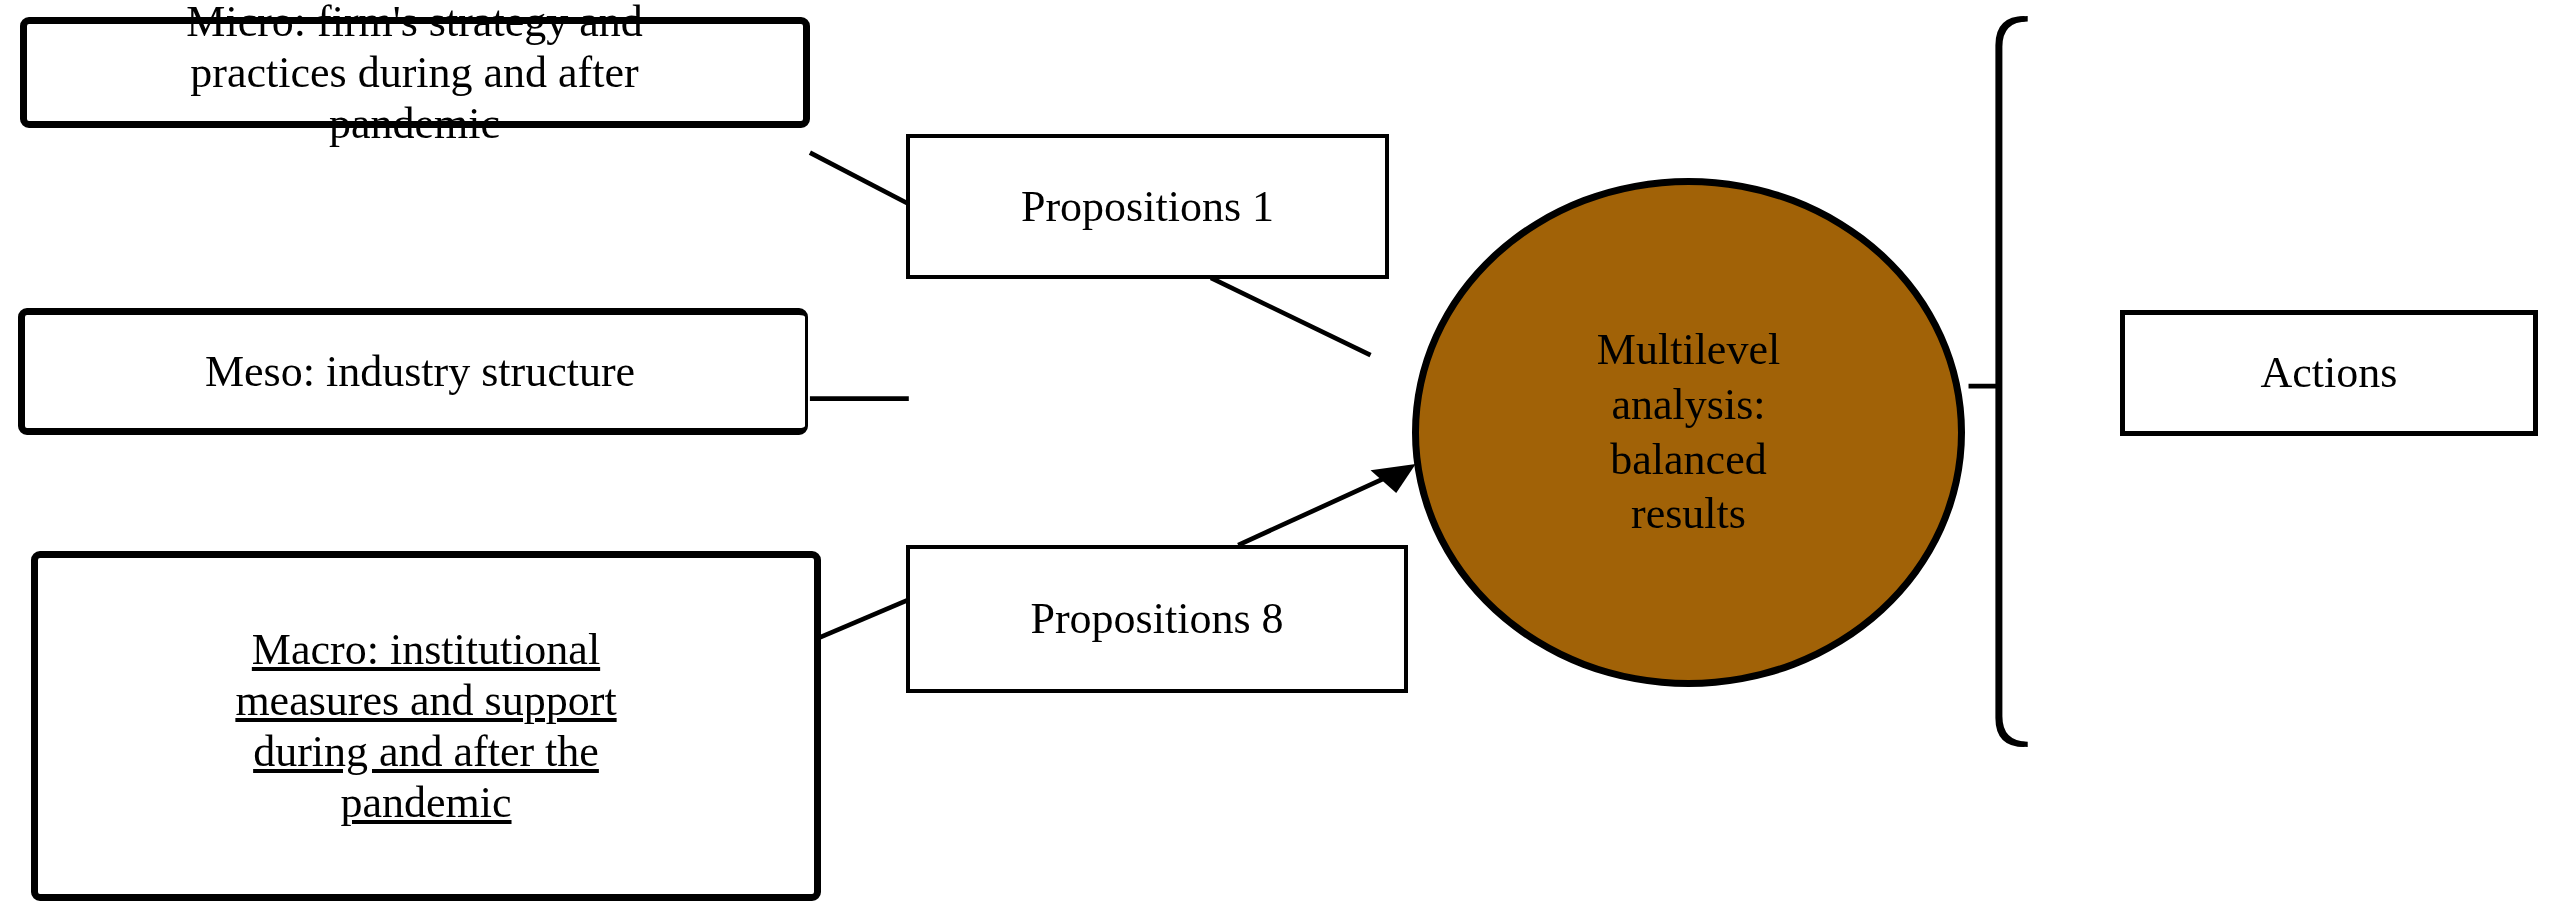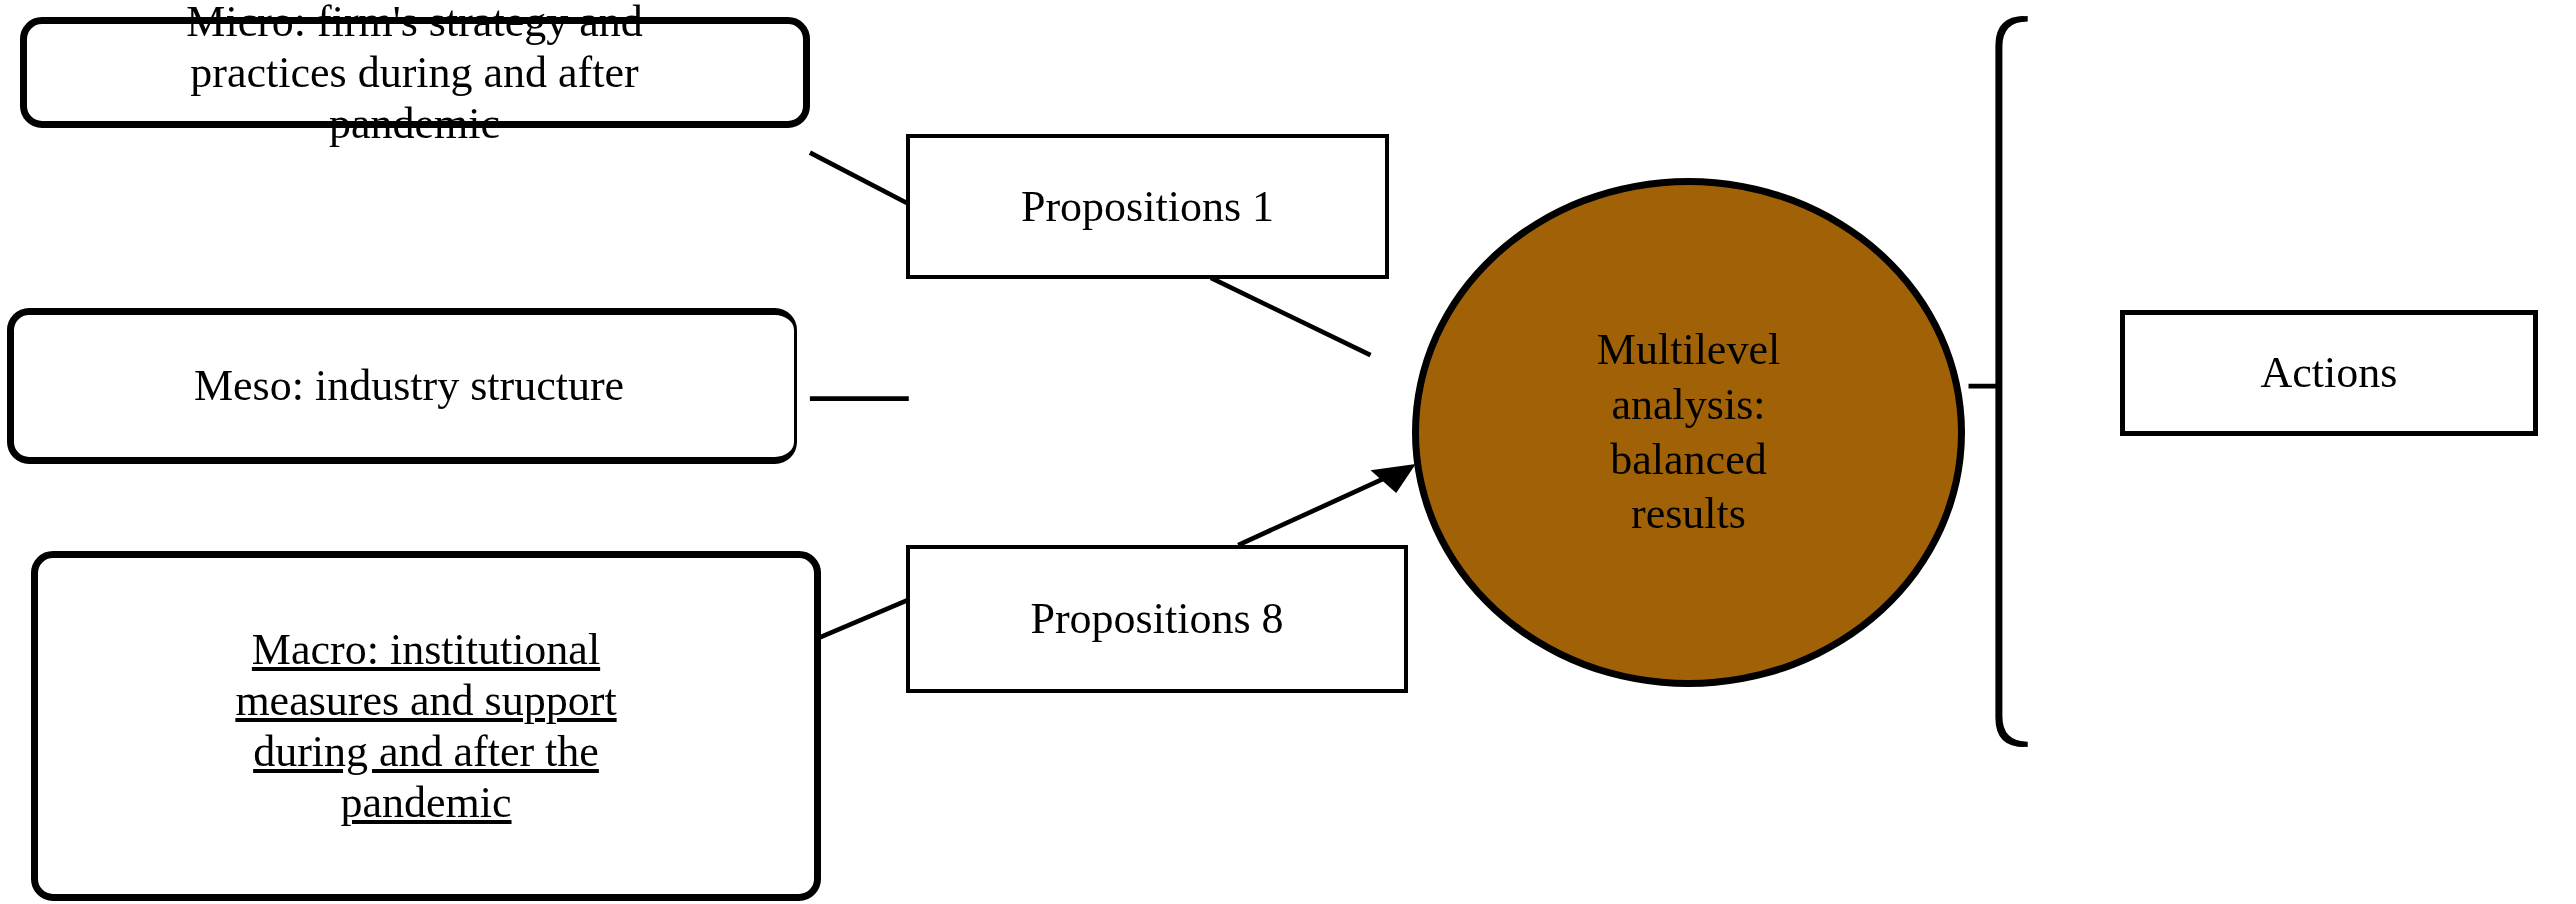--- a/index.html
+++ b/index.html
@@ -35,21 +35,21 @@
   .node .label {
     display: block;
     width: 100%;
     padding: 0 11px;
     box-sizing: border-box;
     white-space: pre-line;
   }
   
   .level-box {
     border: 7px solid #000000;
-    border-radius: 22px;
+    border-radius: 9px;
     font-size: 44px;
   }
   
   .level-box.thin-right {
     border-right-width: 3.1px;
   }
   
   .prop-box {
     border: 4.7px solid #000000;
     font-size: 44px;
@@ -131,21 +131,21 @@
 
     <line x1="2528" y1="496" x2="2570" y2="496" stroke-width="8"></line>
   </svg>
 
   <div class="node level-box" style="left:19.5px; top:17px; width:790px; height:111px;">
     <span class="label">Micro: firm's strategy and
 practices during and after
 pandemic</span>
   </div>
 
-  <div class="node level-box thin-right" style="left:7px; top:308px; width:790px; height:156px;padding-left:10px;">
+  <div class="node level-box thin-right" style="left:18px; top:308px; width:790px; height:127px;padding-left:10px;">
     <span class="label">Meso: industry structure</span>
   </div>
 
   <div class="node level-box" style="left:31px; top:551px; width:790px; height:350px;text-decoration:underline;">
     <span class="label">Macro: institutional
 measures and support
 during and after the
 pandemic</span>
   </div>
 

